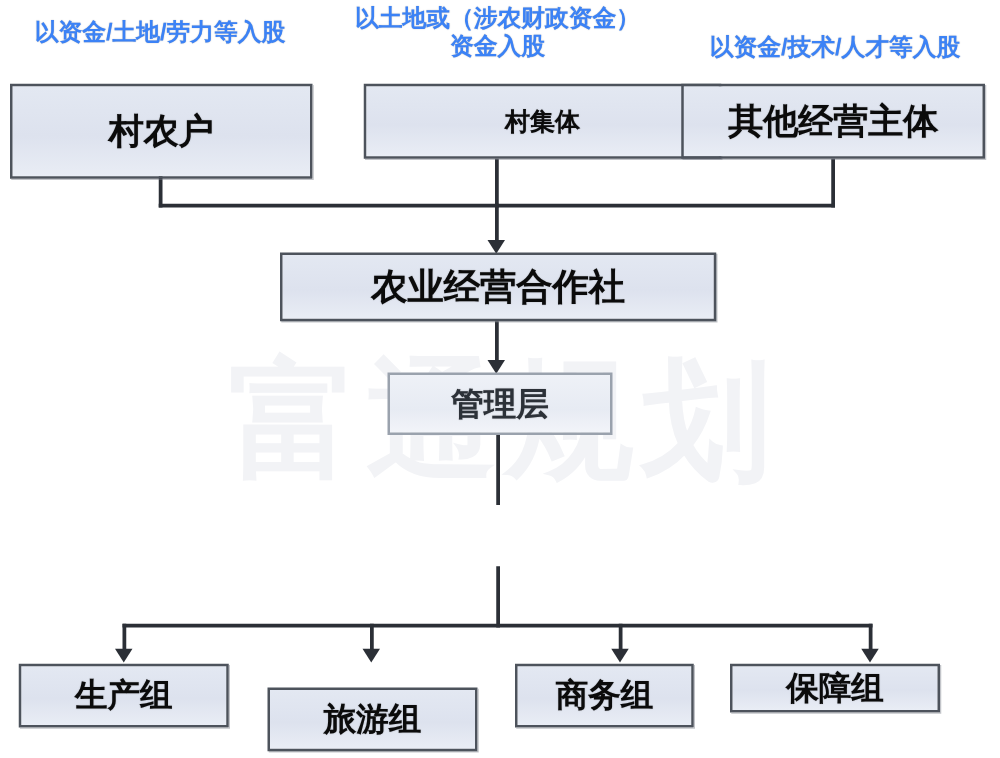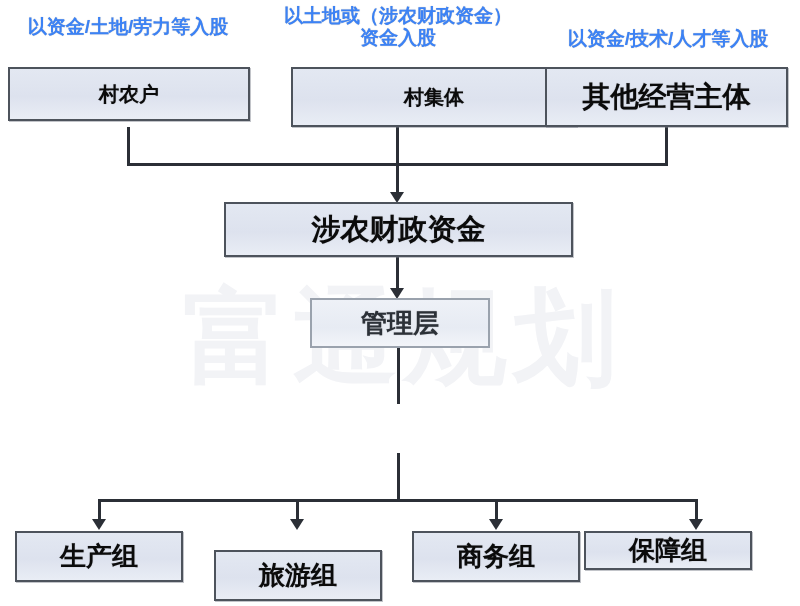--- a/index.html
+++ b/index.html
@@ -100,21 +100,21 @@
 
   <div id="watermark">富通规划</div>
 
   <div class="caption" style="left:2px; top:16px; width:252px; font-size:19px;">以资金/土地/劳力等入股</div>
 
   <div class="caption" style="left:262px; top:5px; width:272px; font-size:19px;">以土地或（涉农财政资金）
 资金入股</div>
 
   <div class="caption" style="left:540px; top:28px; width:256px; font-size:19px;">以资金/技术/人才等入股</div>
 
-  <div class="node" style="left:8px; top:67px; width:242px; height:54px; font-size:20px;">
+  <div class="node" style="left:8px; top:67px; width:242px; height:76px; font-size:28px;">
     <span>村农户</span>
   </div>
 
   <div class="node" style="left:291px; top:67px; width:286px; height:60px; font-size:20px;">
     <span>村集体</span>
   </div>
 
   <div class="node" style="left:545px; top:67px; width:243px; height:60px; font-size:28px;">
     <span>其他经营主体</span>
   </div>
@@ -122,21 +122,21 @@
   <div class="conn vline" style="left:127px; top:127px; height:39px;"></div>
   <div class="conn vline" style="left:396px; top:127px; height:39px;"></div>
   <div class="conn vline" style="left:665px; top:127px; height:39px;"></div>
 
   <div class="conn hline" style="left:127px; top:163px; width:541px;"></div>
 
   <div class="conn vline" style="left:396px; top:163px; height:31px;"></div>
   <div class="arrow" style="left:390px; top:192px;"></div>
 
   <div class="node" style="left:224px; top:202px; width:349px; height:55px; font-size:29px;">
-    <span>涉农财政资金</span>
+    <span>农业经营合作社</span>
   </div>
 
   <div class="conn vline" style="left:396px; top:257px; height:33px;"></div>
   <div class="arrow" style="left:390px; top:288px;"></div>
 
   <div class="node soft" style="left:310px; top:298px; width:180px; height:50px; font-size:26px;">
     <span>管理层</span>
   </div>
 
   <div class="conn vline" style="left:397px; top:348px; height:56px;"></div>
@@ -159,21 +159,21 @@
   <div class="arrow" style="left:689px; top:519px;"></div>
 
   <div class="node" style="left:15px; top:531px; width:168px; height:51px; font-size:26px;">
     <span>生产组</span>
   </div>
 
   <div class="node" style="left:214px; top:550px; width:168px; height:51px; font-size:26px;">
     <span>旅游组</span>
   </div>
 
-  <div class="node" style="left:412px; top:531px; width:168px; height:51px; font-size:26px;">
+  <div class="node" style="left:412px; top:531px; width:143px; height:51px; font-size:26px;">
     <span>商务组</span>
   </div>
 
   <div class="node" style="left:584px; top:531px; width:168px; height:39px; font-size:26px;">
     <span>保障组</span>
   </div>
 
 </div>
 
 </body></html>

